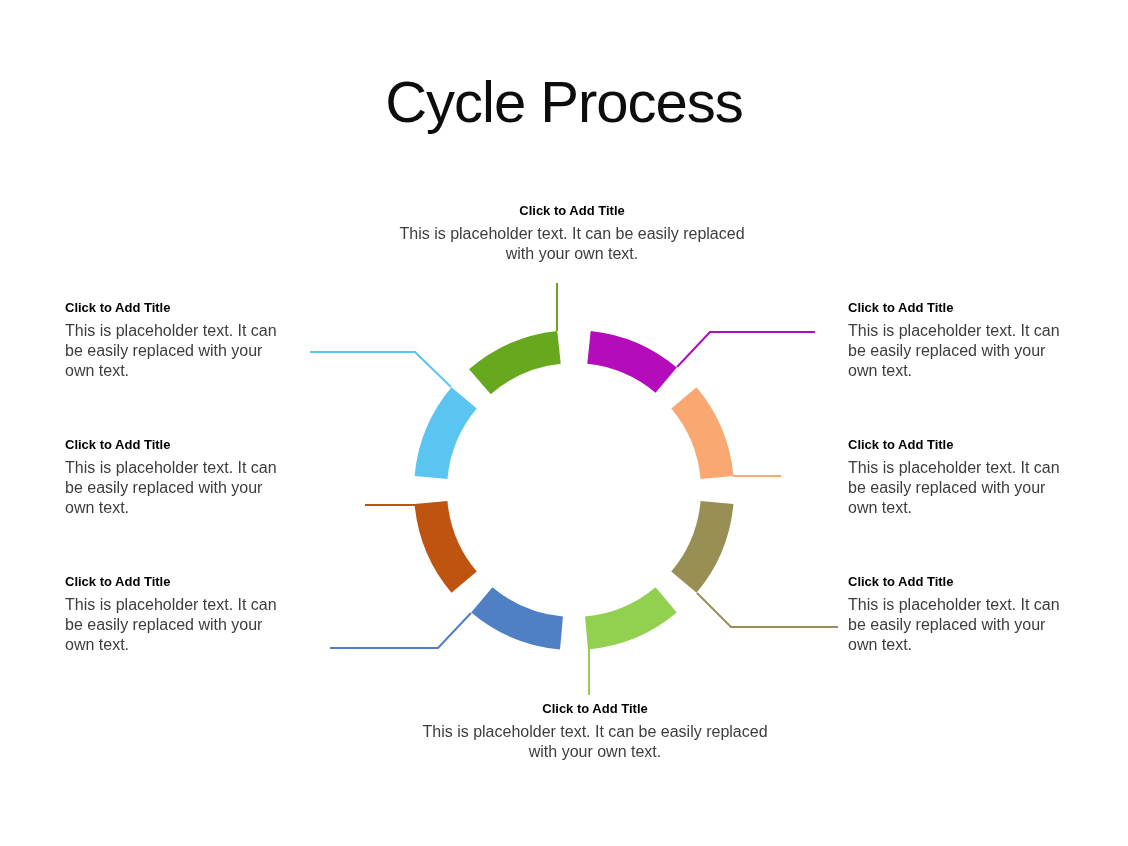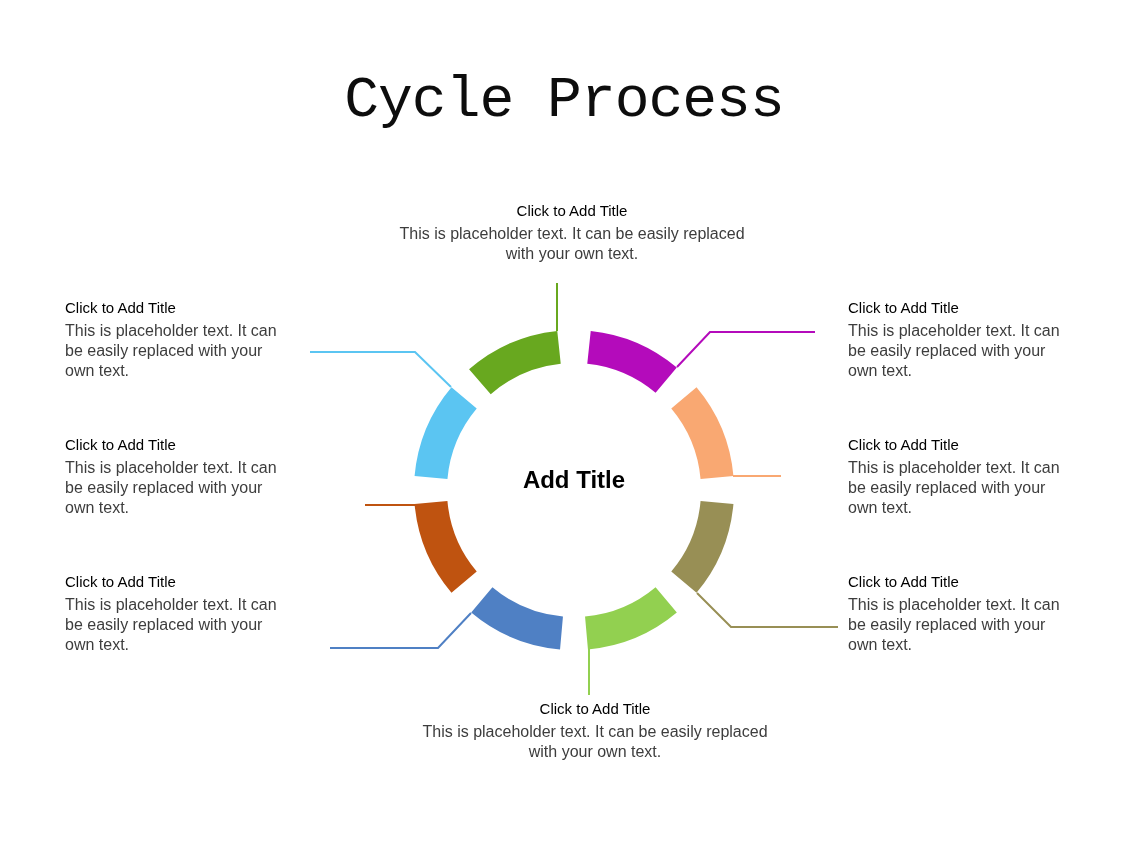--- a/index.html
+++ b/index.html
@@ -12,39 +12,38 @@
   }
   .slide-title{
     position:absolute;
     left:0; top:68px; width:1128px;
     margin:0;
     text-align:center;
     font-size:58px;
     font-weight:400;
     letter-spacing:-1px;
     color:#0d0d0d;
-    font-family:Liberation Mono, monospace;
   }
   .diagram-svg{
     position:absolute;
     left:0; top:0;
     width:1128px; height:846px;
   }
   .center-label{
     position:absolute;
     left:454px; top:466px; width:240px;
     text-align:center;
     font-size:24px;
     font-weight:bold;
     color:#000;
   }
   .tb{ position:absolute; }
   .tb-title{
-    font-size:15px;
-    font-weight:normal;
+    font-size:13px;
+    font-weight:bold;
     color:#000;
     line-height:21px;
     margin-bottom:3px;
   }
   .tb-body{
     font-size:16px;
     color:#3d3d3d;
     line-height:20px;
   }
   .tb-center{ text-align:center; }
@@ -76,21 +75,20 @@
       <polyline points="589,649 589,695" fill="none" stroke="#92D050" stroke-width="2"></polyline>
       <path d="M 666.2 599.9 A 143.5 143.5 0 0 1 586.5 633.0" fill="none" stroke="#92D050" stroke-width="33" stroke-linecap="butt"></path>
       <polyline points="471,613 438,648 330,648" fill="none" stroke="#4F80C4" stroke-width="2"></polyline>
       <path d="M 561.5 633.0 A 143.5 143.5 0 0 1 481.8 599.9" fill="none" stroke="#4F80C4" stroke-width="33" stroke-linecap="butt"></path>
       <polyline points="415,505 365,505" fill="none" stroke="#BF5310" stroke-width="2"></polyline>
       <path d="M 464.1 582.2 A 143.5 143.5 0 0 1 431.0 502.5" fill="none" stroke="#BF5310" stroke-width="33" stroke-linecap="butt"></path>
       <polyline points="451,387 415,352 310,352" fill="none" stroke="#5BC5F2" stroke-width="2"></polyline>
       <path d="M 431.0 477.5 A 143.5 143.5 0 0 1 464.1 397.8" fill="none" stroke="#5BC5F2" stroke-width="33" stroke-linecap="butt"></path>
     </svg>
 
-  <div class="center-label">Add Title</div>
 
   <div class="tb tb-top tb-center">
     <div class="tb-title">Click to Add Title</div>
     <div class="tb-body">This is placeholder  text. It can be easily replaced with your own text.</div>
   </div>
 
   <div class="tb tb-right-1">
     <div class="tb-title">Click to Add Title</div>
     <div class="tb-body">This is placeholder  text. It can be easily replaced with your own text.</div>
   </div>

